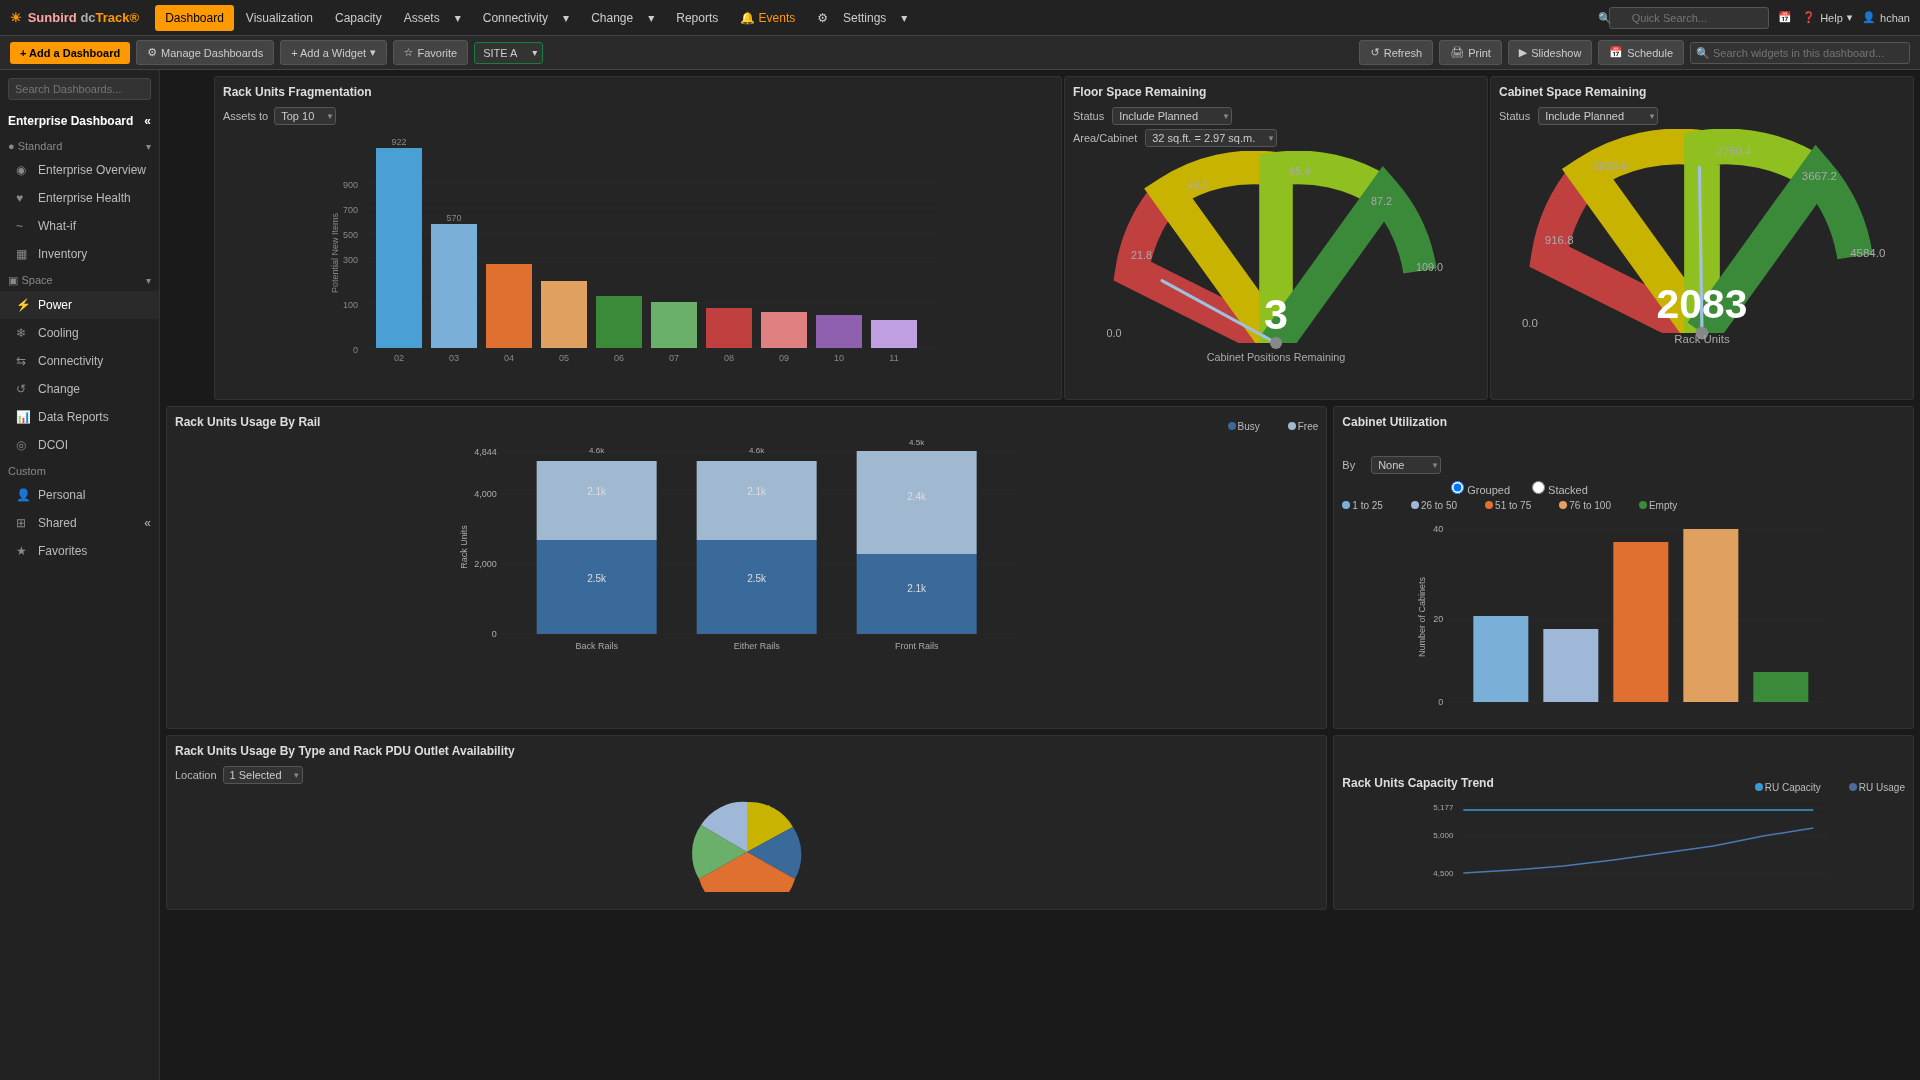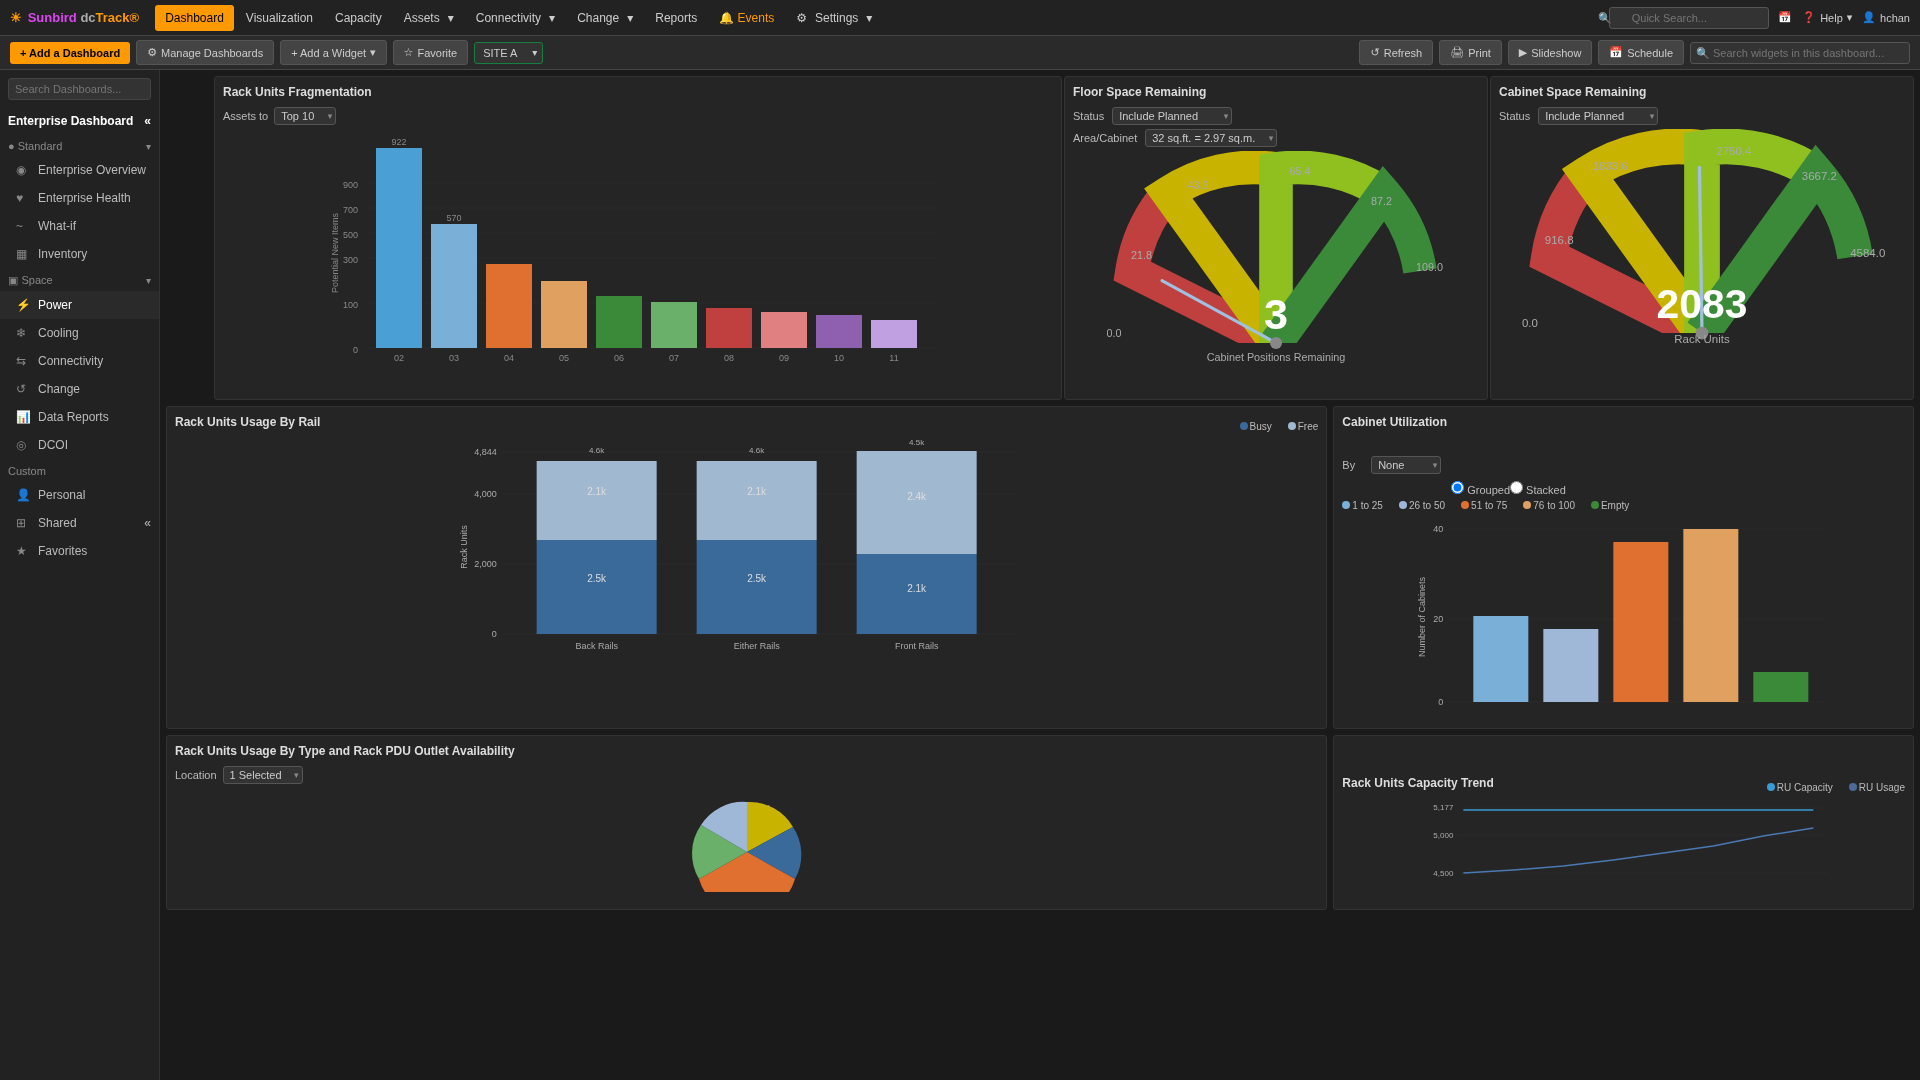--- a/index.html
+++ b/index.html
@@ -4,21 +4,21 @@
   <style>
     * { box-sizing: border-box; margin: 0; padding: 0; }
     body { background: #1a1a1a; color: #ccc; font-family: Arial, sans-serif; font-size: 12px; overflow: hidden; width: 1920px; height: 1080px; }
 
     
     .top-nav { background: #222; height: 36px; display: flex; align-items: center; padding: 0 10px; border-bottom: 1px solid #444; }
     .logo { display: flex; align-items: center; gap: 6px; color: #f90; font-weight: bold; font-size: 13px; margin-right: 16px; }
     .nav-items { display: flex; align-items: center; gap: 2px; flex: 1; }
     .nav-item { color: #ccc; padding: 6px 10px; cursor: pointer; font-size: 12px; border-radius: 3px; }
     .nav-item.active { background: #f90; color: #000; border-radius: 3px; }
-    .nav-item-dd { display: flex; align-items: center; gap: 8px; }
+    .nav-item-dd { display: flex; align-items: center; gap: 15px; }
     .nav-right { display: flex; align-items: center; gap: 10px; }
     .search-top { background: #333; border: 1px solid #555; border-radius: 3px; padding: 4px 8px; color: #ccc; width: 160px; font-size: 11px; }
     .nav-icon-btn { color: #ccc; font-size: 11px; cursor: pointer; display: flex; align-items: center; gap: 4px; }
 
     
     .second-nav { background: #2a2a2a; height: 34px; display: flex; align-items: center; padding: 0 10px; gap: 6px; border-bottom: 1px solid #444; }
     .btn-orange { background: #f90; color: #000; border: none; border-radius: 3px; padding: 5px 10px; font-size: 11px; cursor: pointer; display: flex; align-items: center; gap: 4px; font-weight: bold; }
     .btn-gray { background: #444; color: #ccc; border: 1px solid #555; border-radius: 3px; padding: 5px 10px; font-size: 11px; cursor: pointer; display: flex; align-items: center; gap: 4px; }
     .site-select { background: #333; color: #ccc; border: 1px solid #15803d; border-radius: 3px; padding: 4px 24px 4px 8px; font-size: 11px; appearance: none; cursor: pointer; }
     .site-select-wrap { position: relative; display: flex; align-items: center; }
@@ -48,36 +48,36 @@
     .select-sm { background: #333; color: #ccc; border: 1px solid #555; border-radius: 3px; padding: 2px 20px 2px 6px; font-size: 11px; appearance: none; cursor: pointer; }
     .select-wrap { position: relative; display: inline-block; }
     .select-wrap .chevron-sm { position: absolute; right: 4px; top: 50%; transform: translateY(-50%); pointer-events: none; font-size: 9px; color: #888; }
 
     
     .status-row { display: flex; align-items: center; gap: 8px; margin-bottom: 4px; font-size: 11px; color: #bbb; }
     .status-select { background: #333; color: #ccc; border: 1px solid #555; border-radius: 3px; padding: 2px 20px 2px 6px; font-size: 11px; appearance: none; cursor: pointer; min-width: 120px; }
 
     
     .util-controls { display: flex; align-items: center; gap: 16px; margin-bottom: 4px; }
-    .radio-group { display: flex; align-items: center; gap: 0; font-size: 11px; color: #bbb; margin-top: 44px; }
-    .legend-row { display: flex; align-items: center; gap: 16px; font-size: 10px; color: #bbb; flex-wrap: wrap; }
+    .radio-group { display: flex; align-items: center; gap: 22px; font-size: 11px; color: #bbb; margin-top: 44px; }
+    .legend-row { display: flex; align-items: center; gap: 28px; font-size: 10px; color: #bbb; flex-wrap: wrap; }
     .legend-dot { width: 8px; height: 8px; border-radius: 50%; display: inline-block; margin-right: 2px; }
 
     .axis-label { font-size: 9px; fill: #888; }
     .grid-line { stroke: #333; stroke-width: 0.5; }
 
     svg text { font-family: Arial, sans-serif; }
   </style>
 </head>
 <body>
 
 <div class="top-nav">
   <div class="logo">
     <span style="color:#f90;">☀</span>
-    <span><span style="color:#d946ef;">Sunbird</span> <span style="color:#aaa;">dc</span><span style="color:#f90;">Track®</span></span>
+    <span><span style="color:#fca5a5;">Sunbird</span> <span style="color:#aaa;">dc</span><span style="color:#f90;">Track®</span></span>
   </div>
   <div class="nav-items">
     <div class="nav-item active">Dashboard</div>
     <div class="nav-item">Visualization</div>
     <div class="nav-item">Capacity</div>
     <div class="nav-item nav-item-dd">
         <span>Assets</span> 
         <span>▾</span>
       </div>
     <div class="nav-item nav-item-dd">

